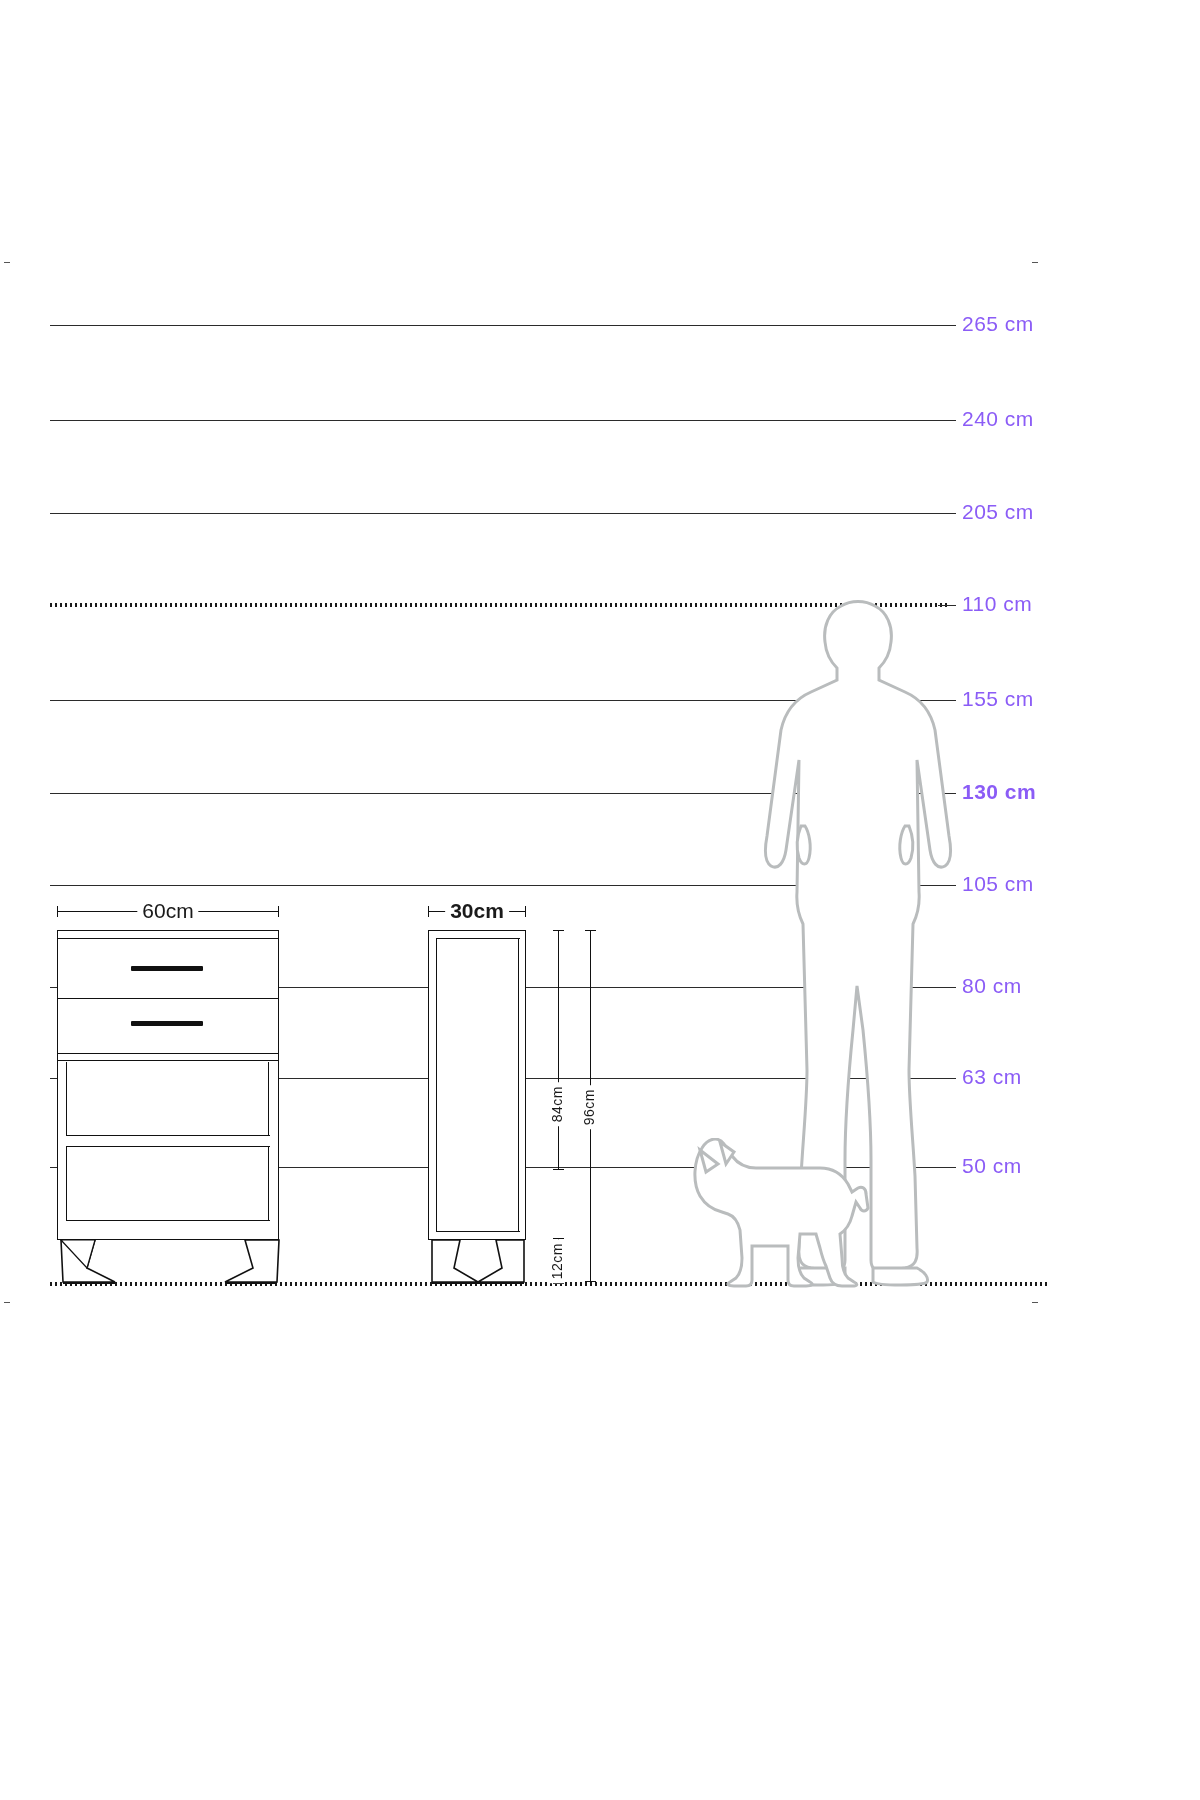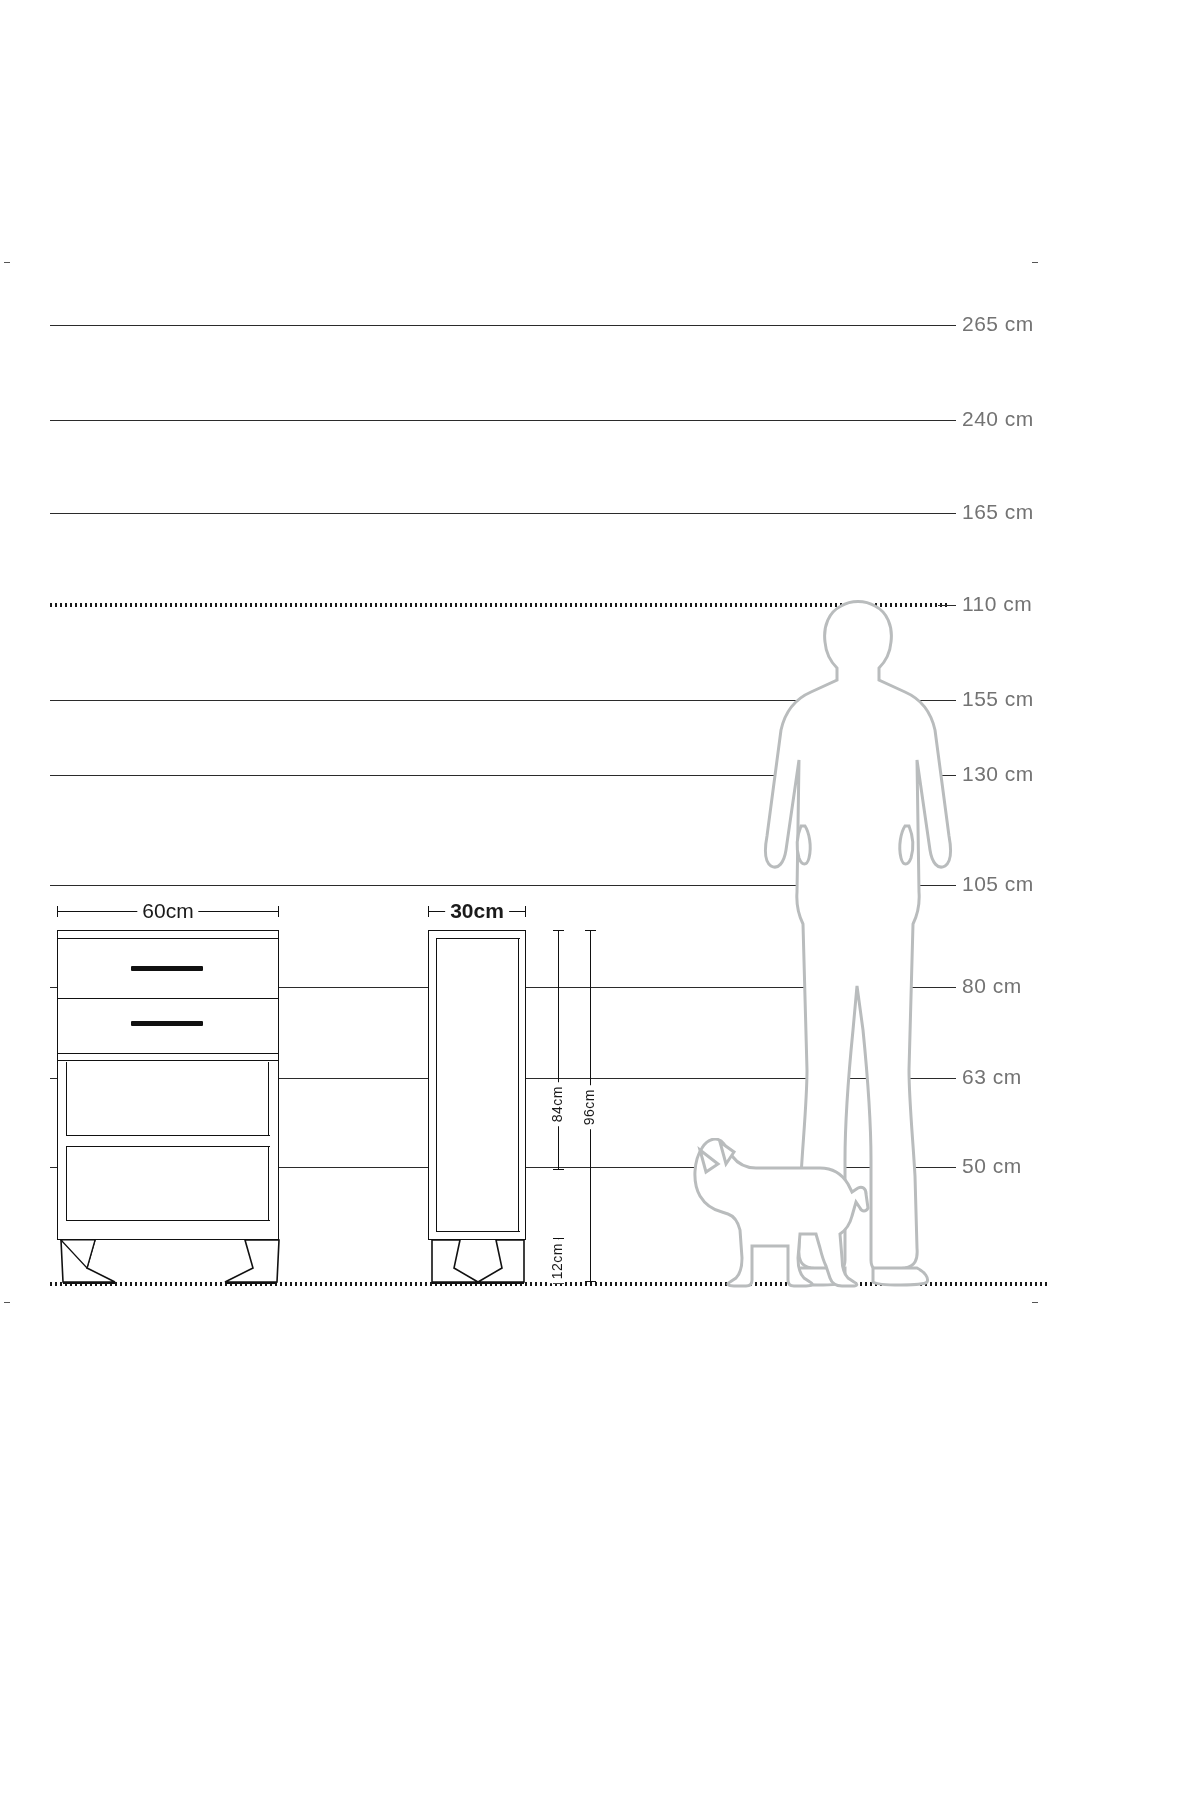--- a/index.html
+++ b/index.html
@@ -38,21 +38,21 @@
     height: 1px;
     background: #2b2b2b;
     top: 0;
   }
   .scale-label {
     position: absolute;
     left: 962px;
     top: -13px;
     font-size: 21px;
     letter-spacing: .5px;
-    color: #737373;
+    color: #8b5cf6;
     white-space: nowrap;
   }
   .scale-tick {
     position: absolute;
     top: 0;
     width: 18px;
     height: 1px;
     background: #2b2b2b;
   }
   
@@ -161,36 +161,36 @@
 
   <div class="scale-row" style="top:420px;">
     <div class="scale-line" style="width:895px;"></div>
     <div class="scale-tick" style="left:938px;"></div>
     <div class="scale-label">240 cm</div>
   </div>
 
   <div class="scale-row" style="top:513px;">
     <div class="scale-line" style="width:895px;"></div>
     <div class="scale-tick" style="left:938px;"></div>
-    <div class="scale-label">165 cm</div>
+    <div class="scale-label">205 cm</div>
   </div>
 
   <div class="scale-row" style="top:605px;">
     <div class="hatch-line" style="width:900px; top:-2px;"></div>
     <div class="scale-tick" style="left:938px;"></div>
     <div class="scale-label">110 cm</div>
   </div>
 
   <div class="scale-row" style="top:700px;">
     <div class="scale-line" style="width:895px;"></div>
     <div class="scale-tick" style="left:938px;"></div>
     <div class="scale-label">155 cm</div>
   </div>
 
-  <div class="scale-row" style="top:775px;">
+  <div class="scale-row" style="top:793px;font-weight:bold;">
     <div class="scale-line" style="width:895px;"></div>
     <div class="scale-tick" style="left:938px;"></div>
     <div class="scale-label">130 cm</div>
   </div>
 
   <div class="scale-row" style="top:885px;text-align:center;">
     <div class="scale-line" style="width:895px;"></div>
     <div class="scale-tick" style="left:938px;"></div>
     <div class="scale-label">105 cm</div>
   </div>

